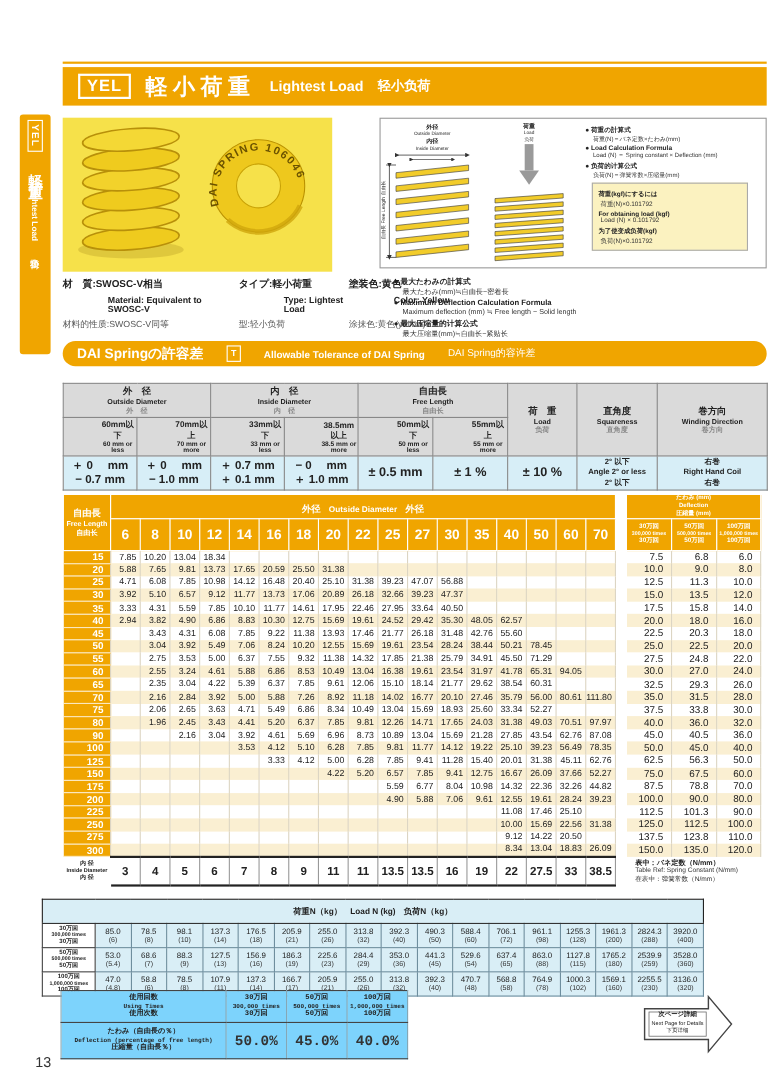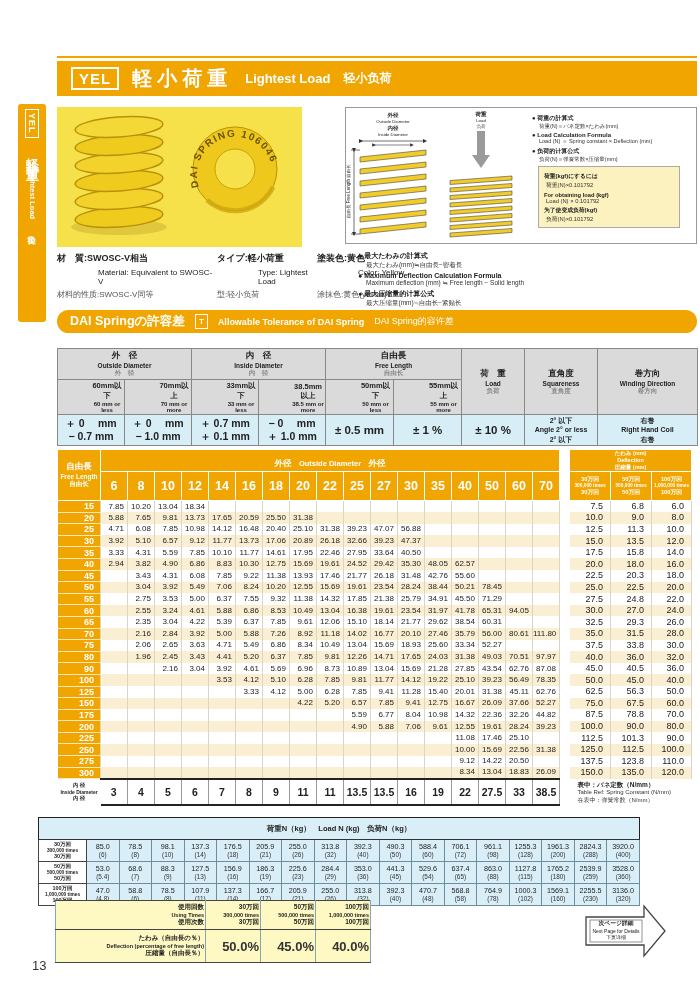--- a/index.html
+++ b/index.html
@@ -31,29 +31,29 @@
   .fjt{font-size:6px;font-weight:bold;margin-top:2px;}
   .fjb{font-size:5.5px;margin-left:7px;color:#333;}
   .kgf-box{position:absolute;left:192px;top:58px;width:142px;background:#FBF2C0;border:1px solid #aaa;
            padding:3px 5px;box-sizing:border-box;}
   .kt{font-size:5.8px;font-weight:bold;margin-top:2px;}
   .kb{font-size:5.8px;margin-left:2px;color:#333;}
   
   .material{position:absolute;left:57px;top:252px;width:390px;display:grid;
             grid-template-columns:160px 100px 130px;row-gap:3px;}
   .mjp{font-size:9px;font-weight:bold;}
-  .men{font-size:8px;font-weight:normal;padding-left:41px;}
+  .men{font-size:8px;font-weight:bold;padding-left:41px;}
   .mzh{font-size:8px;color:#555;}
   
   .maxdef{position:absolute;left:358px;top:249px;width:339px;}
   .mjt{font-size:7px;font-weight:bold;margin-top:2px;}
   .mjb{font-size:6.5px;margin-left:8px;color:#333;}
   
   .sec-bar{position:absolute;left:57px;width:640px;background:#F0A500;border-radius:12px;color:#fff;
-           display:flex;align-items:center;gap:10px;padding-left:13px;box-sizing:border-box;}
+           display:flex;align-items:center;gap:21px;padding-left:13px;box-sizing:border-box;}
   .tol-bar{top:310px;height:23px;}
   .rel-bar{top:424px;height:21px;}
   .bar-jp{font-size:12.5px;font-weight:bold;}
   .rel-bar .bar-jp{font-size:11px;}
   .bar-en{font-size:9px;font-weight:bold;}
   .rel-bar .bar-en{font-size:8px;}
   .bar-zh{font-size:9px;}
   .rel-bar .bar-zh{font-size:8px;}
   .tol-icon{border:1px solid #fff;width:11px;height:13px;display:flex;align-items:center;
             justify-content:center;font-size:8px;font-weight:bold;}
@@ -117,22 +117,22 @@
   #load-table th.llab{background:#fff;border:1px solid #444;text-align:center;}
   .ll1{font-size:5.5px;font-weight:bold;line-height:1.2;}
   .ll2{font-size:4.8px;line-height:1.2;}
   #load-table td.lc{background:#D9EEF6;border:1px solid #6E8E9E;border-top:1px solid #333;
        text-align:center;vertical-align:middle;}
   .lv{font-size:7.2px;line-height:1.15;}
   .lk{font-size:6.4px;line-height:1.15;color:#333;}
   
   .usage-wrap{position:absolute;left:55px;top:900px;}
   #usage-table{border-collapse:collapse;table-layout:fixed;width:316px;}
-  #usage-table th,#usage-table td{background:#fef9c3;border-left:1px solid #85A7B5;
-       border-right:1px solid #85A7B5;text-align:right;vertical-align:middle;}
+  #usage-table th,#usage-table td{background:#7dd3fc;border-left:1px solid #85A7B5;
+       border-right:1px solid #85A7B5;text-align:center;vertical-align:middle;font-family:Liberation Mono, monospace;}
   #usage-table tr:first-child th{border-top:1.5px solid #444;border-bottom:1px solid #444;height:26px;}
   #usage-table tr:nth-child(2) th,#usage-table tr:nth-child(2) td{border-bottom:1.5px solid #444;height:30px;}
   .ul1{font-size:6.5px;font-weight:bold;line-height:1.25;}
   .ul2{font-size:5.5px;line-height:1.25;}
   .upct{font-size:13px;font-weight:bold;color:#333;}
   
   .next-arrow{position:absolute;left:584px;top:903px;width:84px;height:56px;}
   .arrow-text{position:absolute;left:6px;top:17px;width:52px;text-align:center;}
   .at1{font-size:5.8px;font-weight:bold;line-height:1.3;}
   .at2{font-size:5px;line-height:1.3;}

